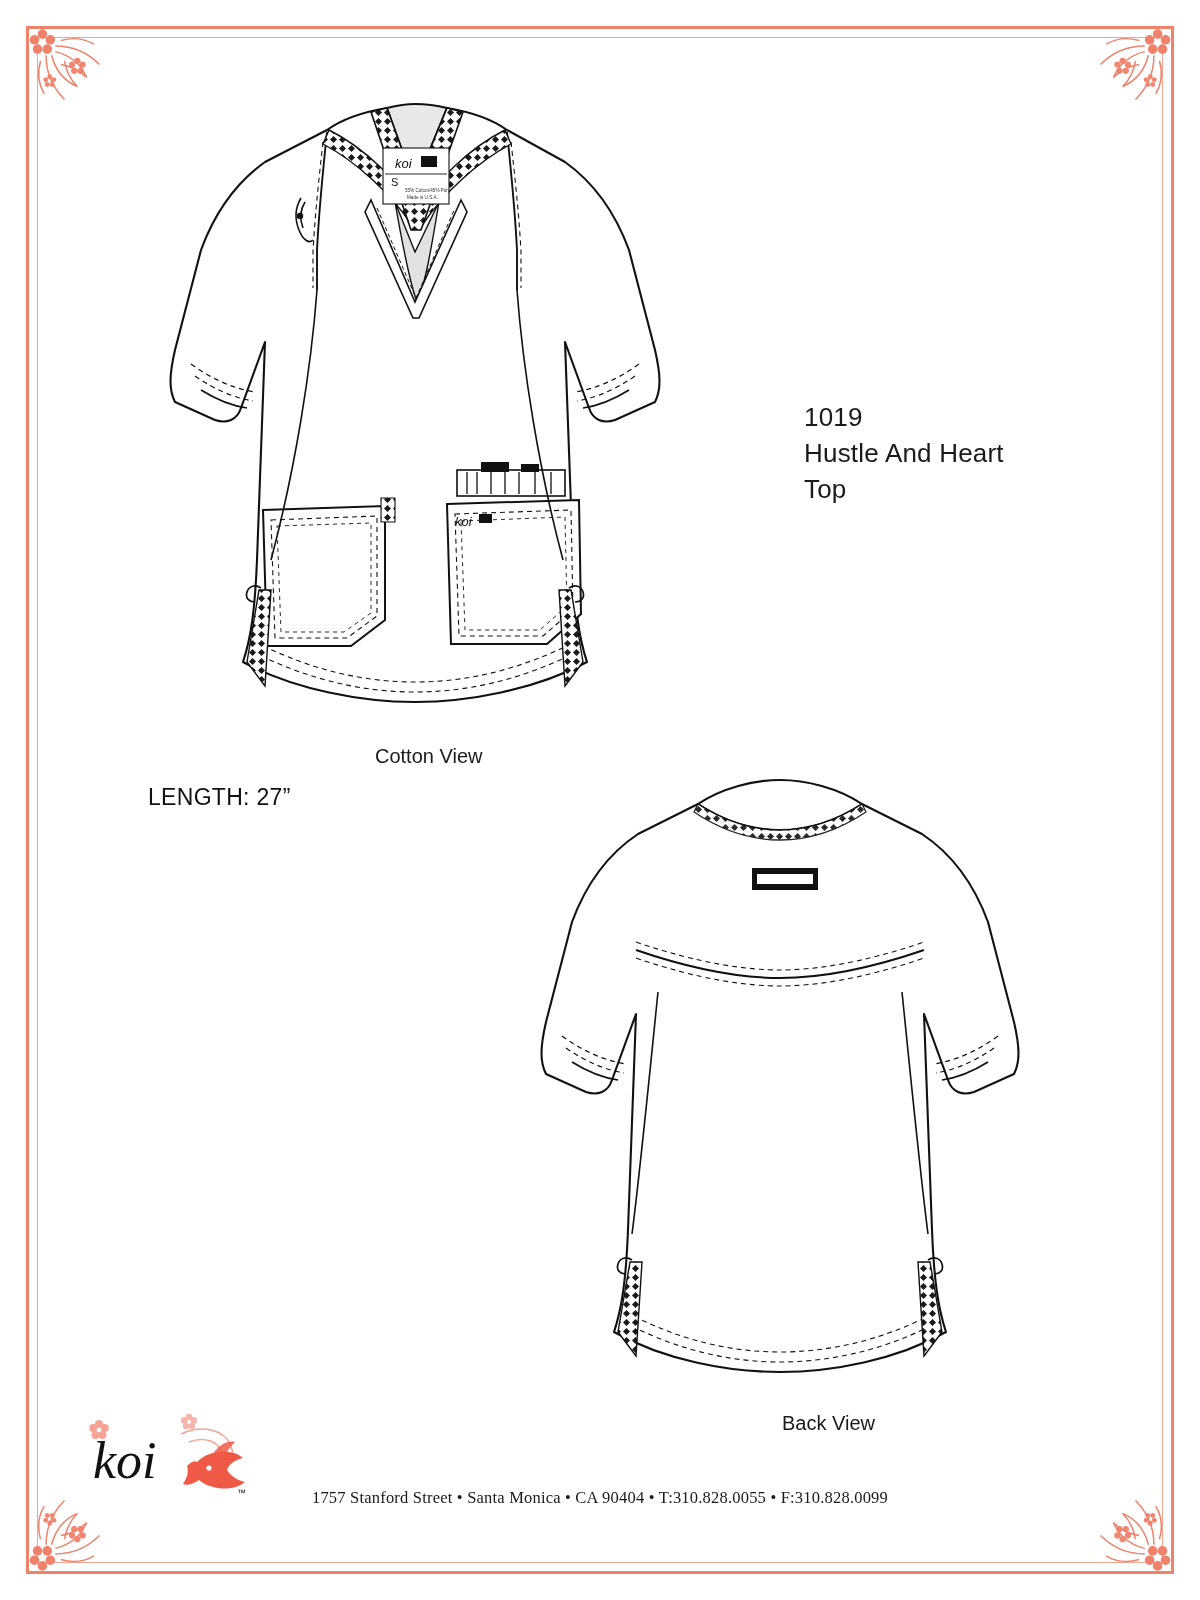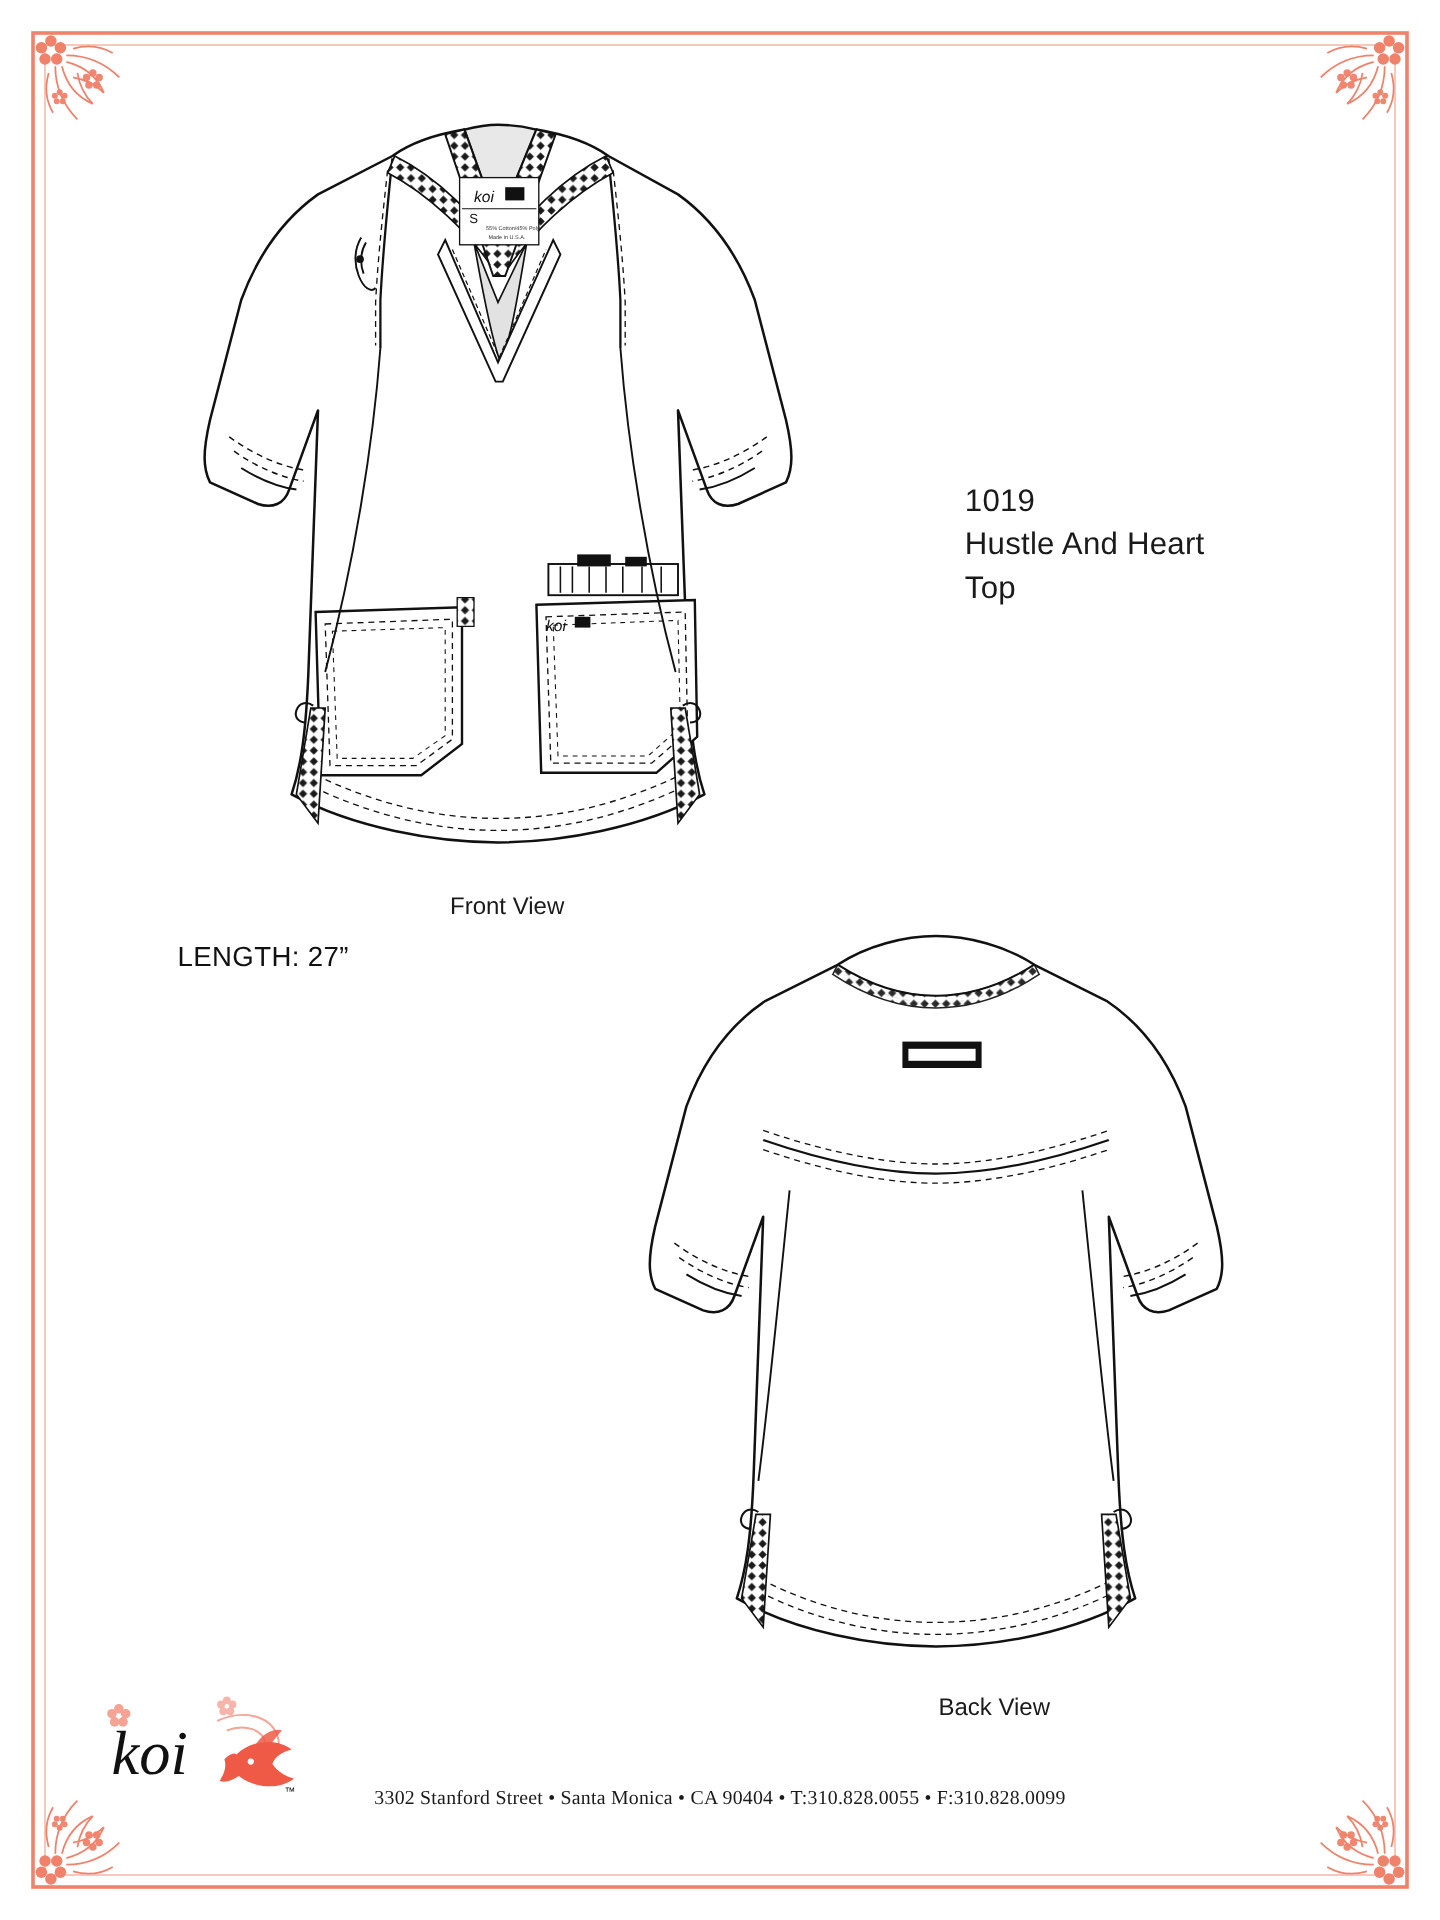--- a/index.html
+++ b/index.html
@@ -512,21 +512,21 @@
   </div>
 
   <div class="style-info">
     <div>1019</div>
     <div>Hustle And Heart</div>
     <div>Top</div>
   </div>
 
   <div class="length-label">LENGTH: 27”</div>
 
-  <div class="view-caption view-front">Front View</div>
+  <div class="view-caption view-front">Cotton View</div>
   <div class="view-caption view-back">Back View</div>
 
   <div class="koi-logo">
     <svg viewBox="0 0 175 110">
 
       <g fill="#f5a395">
         <g transform="translate(14,30)">
           <circle cx="0" cy="-6" r="4"></circle>
             <circle cx="5.7" cy="-1.9" r="4"></circle>
           <circle cx="3.5" cy="4.9" r="4"></circle>
@@ -562,15 +562,15 @@
       <g>
         <path d="M112 62 C124 50 146 48 158 58 C150 60 144 64 142 70 C146 76 152 80 160 82
                  C148 92 126 90 114 80 C108 84 102 86 98 84 C102 78 104 72 102 66 C106 62 110 60 112 62 Z" fill="#ef5a46"></path>
         <path d="M128 54 C134 44 144 40 150 42 C144 48 140 54 138 60" fill="#ef5a46" opacity="0.85"></path>
         <circle cx="124" cy="68" r="2.6" fill="#ffffff"></circle>
       </g>
       <text x="152" y="96" font-family="Liberation Sans, sans-serif" font-size="9" fill="#111111">™</text>
     </svg>
   </div>
 
-  <div class="footer-address">3302 Stanford Street • Santa Monica • CA 90404 • T:310.828.0055 • F:310.828.0099</div>
+  <div class="footer-address">1757 Stanford Street • Santa Monica • CA 90404 • T:310.828.0055 • F:310.828.0099</div>
 
 </div>
 
 </body></html>

